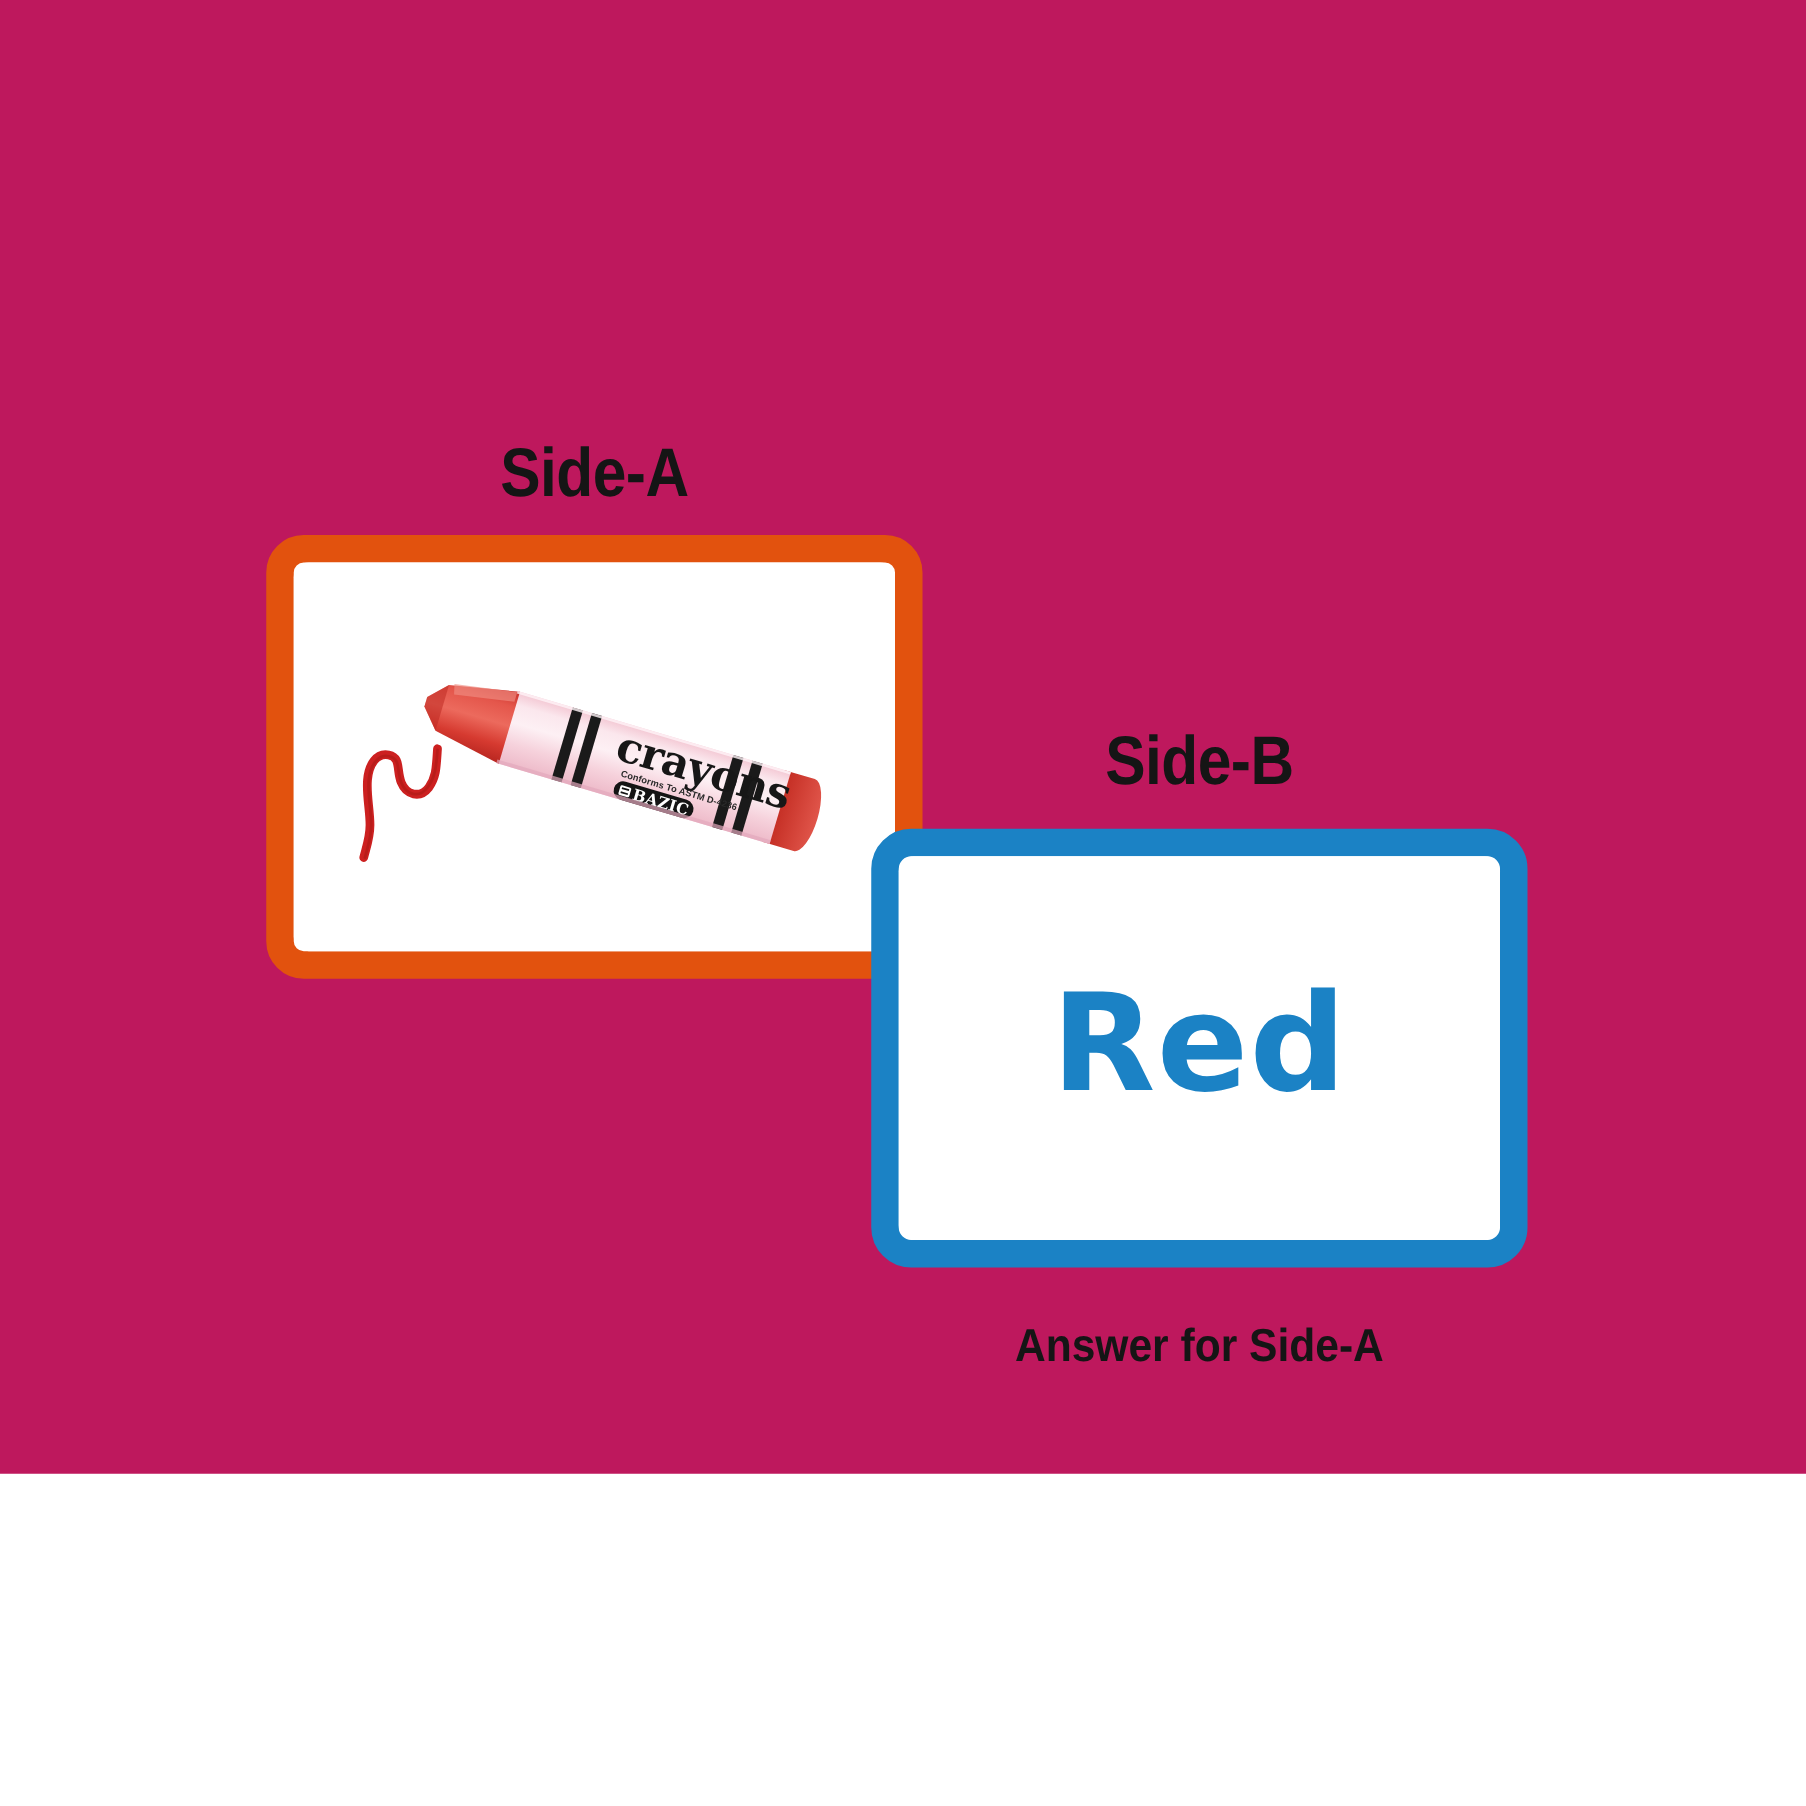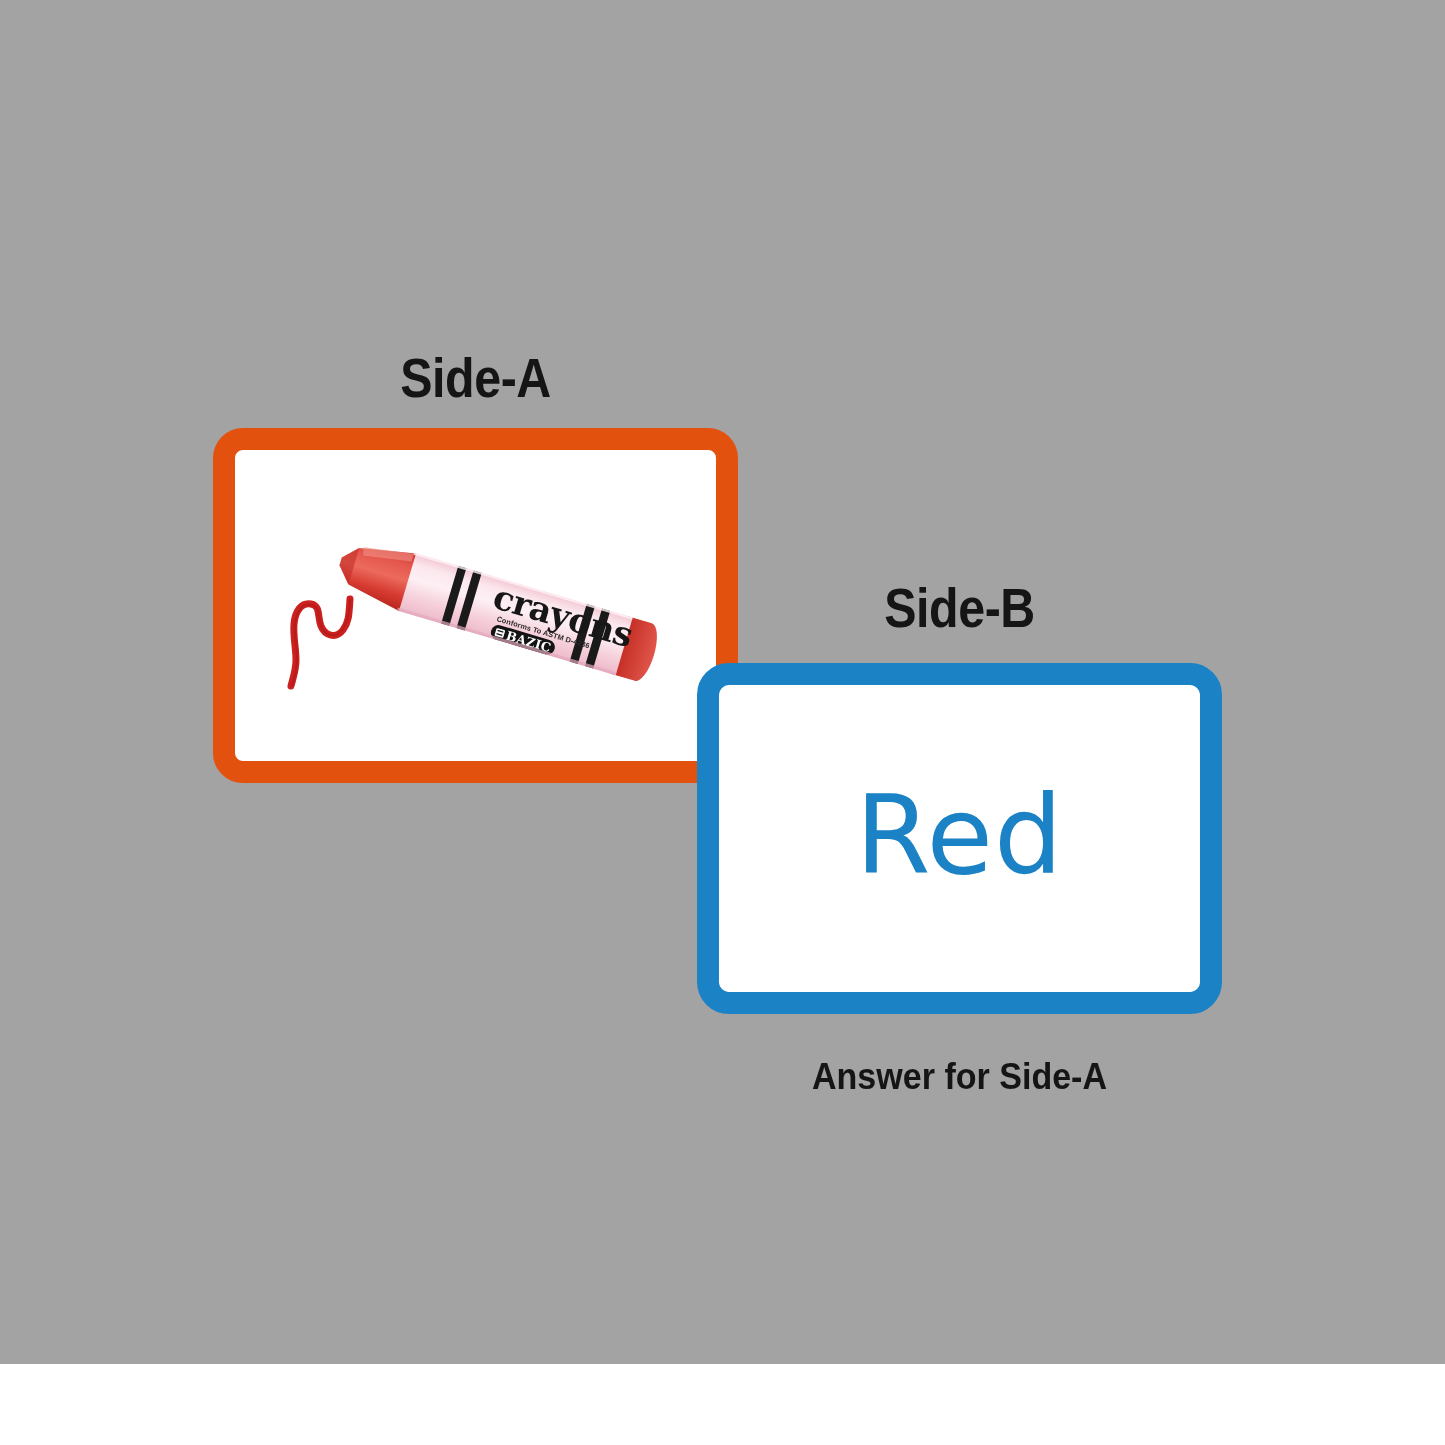--- a/index.html
+++ b/index.html
@@ -13,22 +13,22 @@
     position: relative;
     overflow: hidden;
     font-family: "Liberation Sans", sans-serif;
     -webkit-font-smoothing: antialiased;
   }
 
   #stage {
     position: absolute;
     left: 0; top: 0;
     width: 1445px;
-    height: 1364px;
-    background: #a3a3a3;
+    height: 1179px;
+    background: #be185d;
   }
 
   
   .caption {
     position: absolute;
     color: #151515;
     font-family: "Liberation Sans Narrow", "Liberation Sans", sans-serif;
     font-weight: 700;
     letter-spacing: -0.5px;
     white-space: nowrap;
@@ -104,21 +104,21 @@
     position: absolute;
     left: 0;
     top: 0;
     width: 100%;
     height: 100%;
     display: flex;
     align-items: center;
     justify-content: center;
     color: #1B82C5;
     font-family: "DejaVu Sans", sans-serif;
-    font-weight: 400;
+    font-weight: 700;
     font-size: 108px;
     line-height: 1;
     letter-spacing: 1px;
     padding-bottom: 6px;
     box-sizing: border-box;
   }
 
   
   #crayon-art {
     position: absolute;

